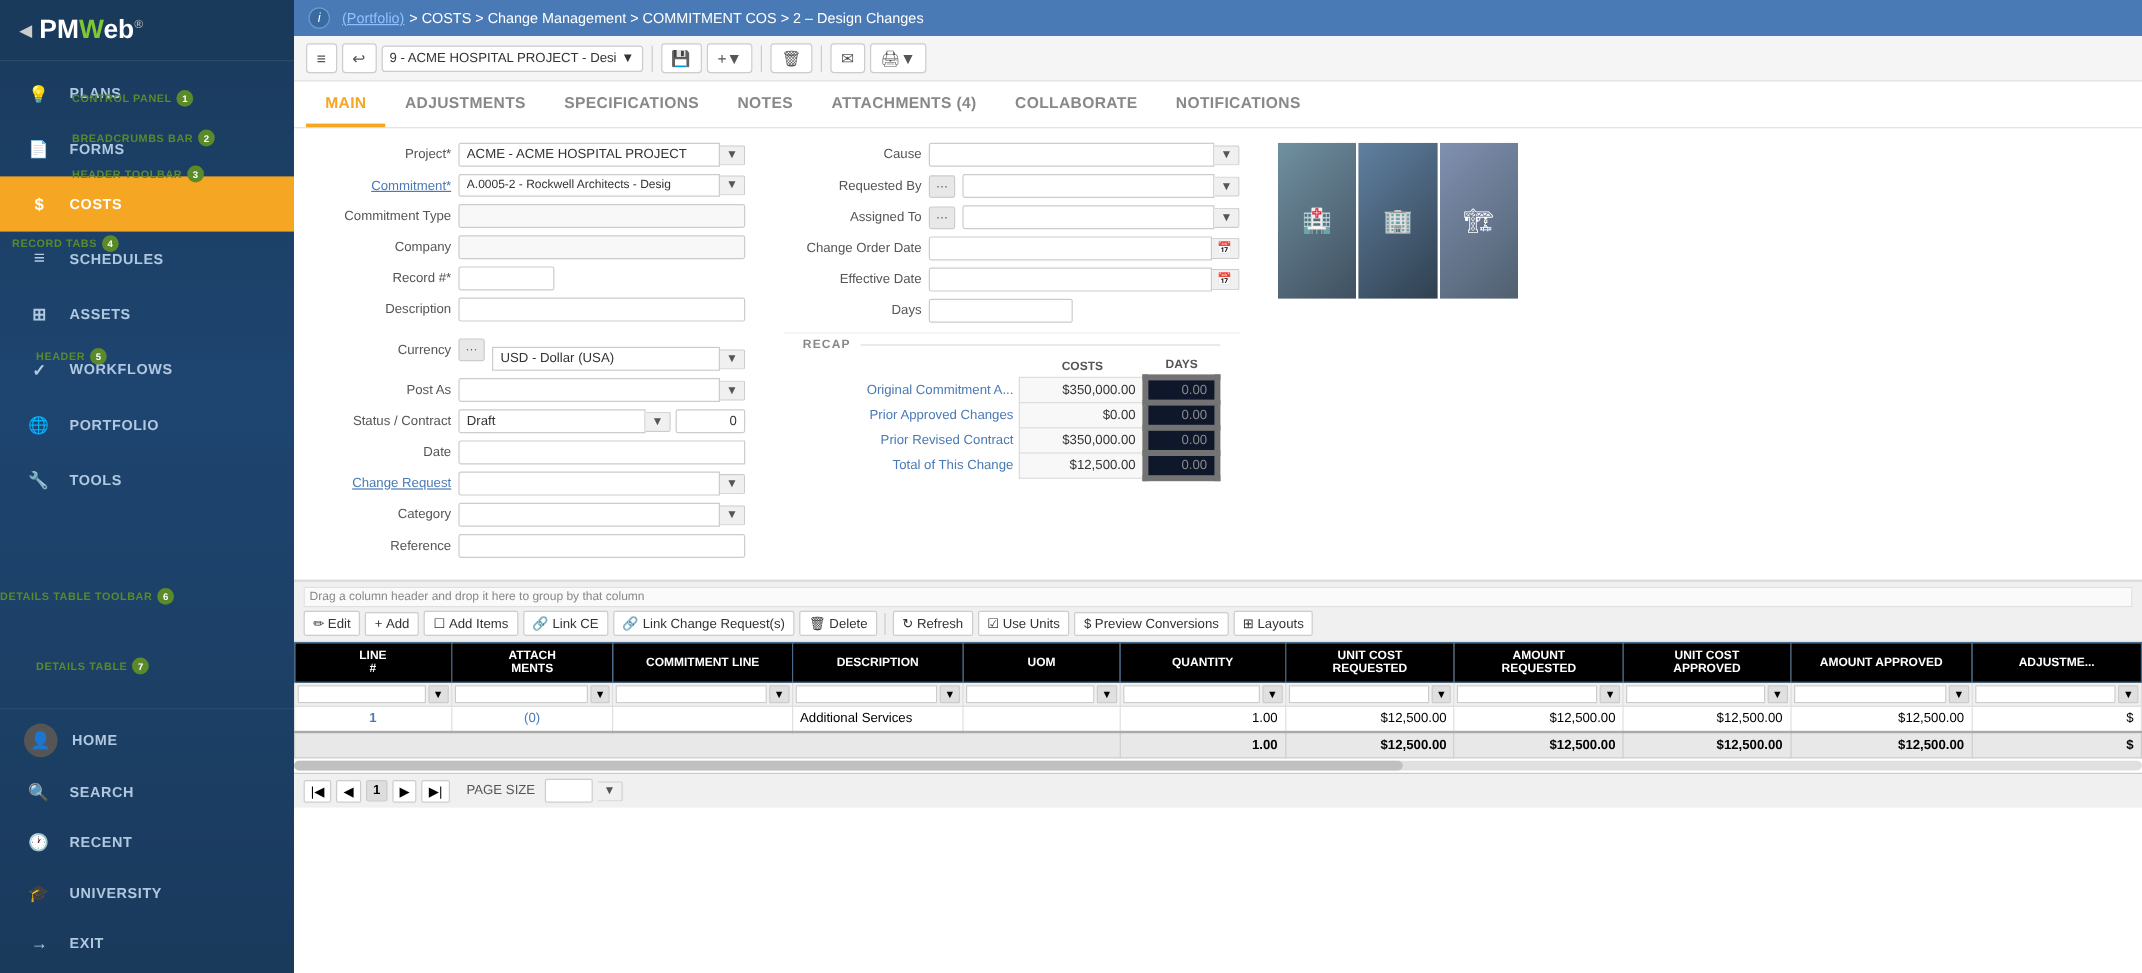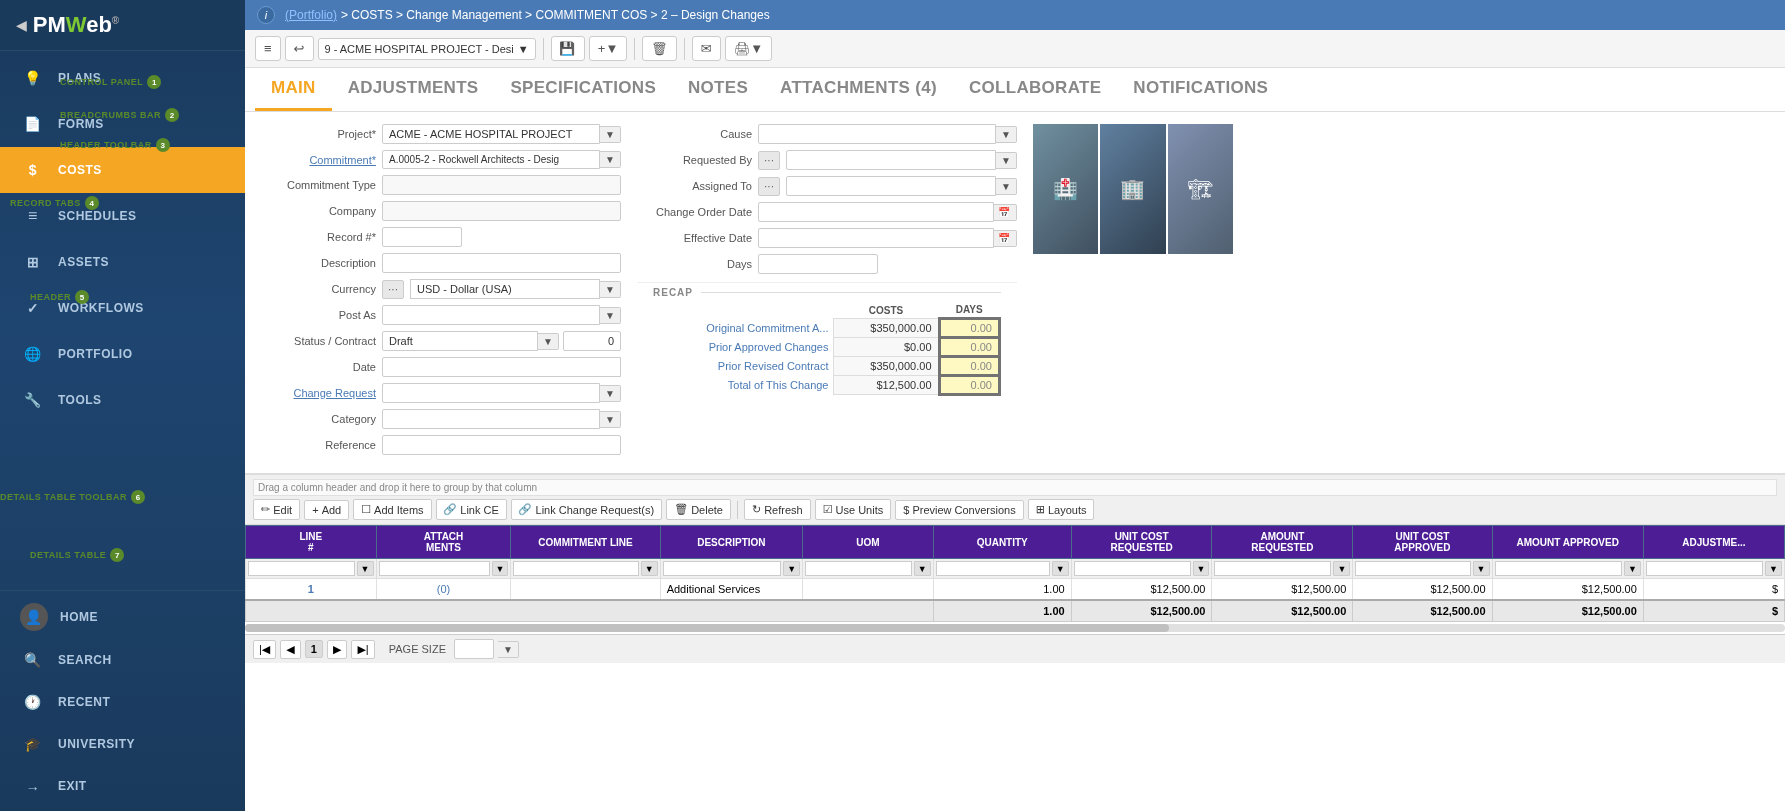--- a/index.html
+++ b/index.html
@@ -163,41 +163,41 @@
 
     
     .record-tabs {
       background: white;
       border-bottom: 1px solid #ddd;
       display: flex;
       padding: 0 10px;
     }
     .tab-item {
       padding: 10px 16px;
-      font-size: 17px;
+      font-size: 13px;
       font-weight: bold;
       color: #888;
       cursor: pointer;
       border-bottom: 3px solid transparent;
       letter-spacing: 0.3px;
       text-transform: uppercase;
     }
     .tab-item.active { color: #f5a623; border-bottom-color: #f5a623; }
 
     
     .form-area {
       flex: 1;
       overflow-y: auto;
       background: white;
     }
 
     .form-header-section {
       padding: 12px 16px;
       display: flex;
-      gap: 16px;
+      gap: 32px;
     }
 
     .form-col { flex: 1; }
 
     .form-row {
       display: flex;
       align-items: center;
       margin-bottom: 6px;
       gap: 6px;
     }
@@ -295,22 +295,22 @@
     .recap-table td.label { color: #4a7ab5; text-align: right; }
     .recap-table td.value {
       text-align: right;
       border: 1px solid #ddd;
       background: #f8f8f8;
       padding: 2px 6px;
       color: #333;
     }
     .recap-table td.value-days {
       text-align: right;
-      border: 3px solid #737373;
-      background: #fef9c3;
+      border: 5px solid #737373;
+      background: #0f172a;
       color: #888;
       padding: 2px 6px;
     }
 
     
     .photos-area {
       width: 200px;
       min-width: 200px;
       height: 130px;
       display: flex;
@@ -372,21 +372,21 @@
       overflow-y: auto;
       flex: 1;
     }
     .details-table {
       width: 100%;
       border-collapse: collapse;
       font-size: 11px;
       min-width: 1200px;
     }
     .details-table th {
-      background: #4c1d95;
+      background: #000000;
       color: white;
       padding: 5px 6px;
       text-align: center;
       font-size: 10px;
       font-weight: bold;
       border: 1px solid #4a6a8a;
       white-space: nowrap;
     }
     .details-table .filter-row td {
       background: #f0f0f0;
@@ -602,21 +602,21 @@
           <span class="form-label">Record #*</span>
           <input class="form-input" type="text" style="max-width: 80px;">
         </div>
         <div class="form-row">
           <span class="form-label">Description</span>
           <input class="form-input" type="text" style="">
         </div>
         <div class="form-row">
           <span class="form-label">Currency</span>
           <button class="ellipsis-btn">···</button>
-          <div class="form-input-with-btn" style="flex:1;">
+          <div class="form-input-with-btn" style="flex:1;margin-top:15px;">
             <input class="form-input" type="text" value="USD - Dollar (USA)" style="border-radius: 0px; flex: 1 1 0%;">
             <button class="input-btn">▼</button>
           </div>
         </div>
         <div class="form-row">
           <span class="form-label">Post As</span>
           <div class="form-input-with-btn">
             <input class="form-input" type="text" style="">
             <button class="input-btn">▼</button>
           </div>

